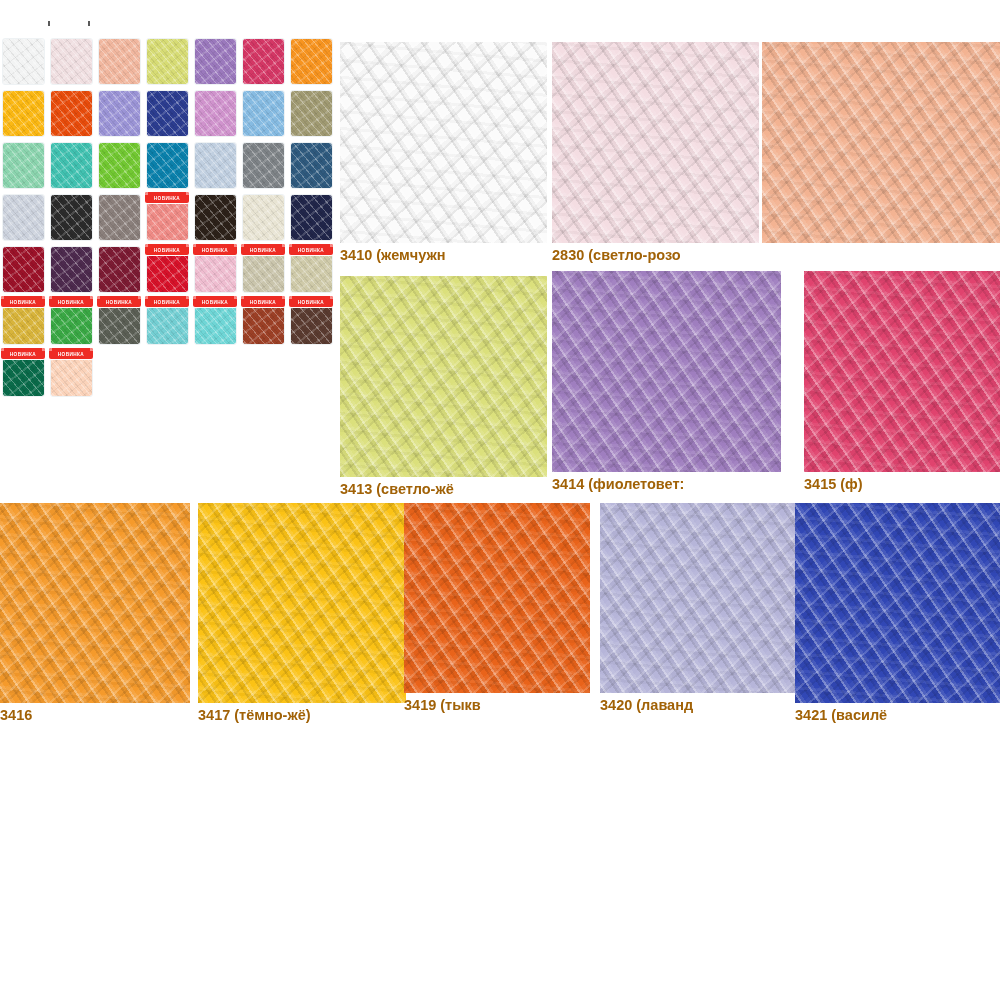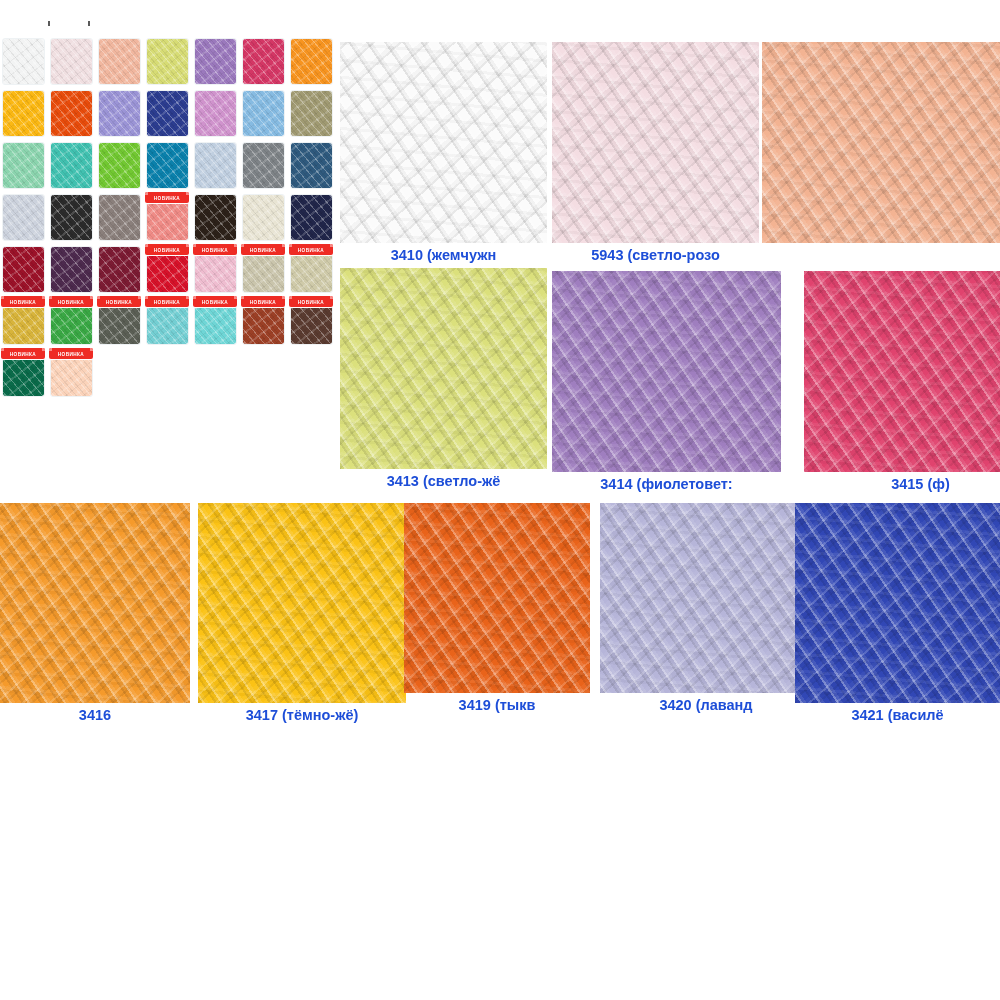--- a/index.html
+++ b/index.html
@@ -171,22 +171,22 @@
       rgba(255,255,255,0.10) 3px,
       rgba(0,0,0,0.00) 3px,
       rgba(0,0,0,0.00) 14px,
       rgba(0,0,0,0.05) 14px,
       rgba(0,0,0,0.05) 17px);
     opacity: .6;
   }
   .tile-caption {
     font-size: 14.5px;
     font-weight: bold;
-    color: #1d4ed8;
-    text-align: center;
+    color: #a16207;
+    text-align: left;
     white-space: nowrap;
     overflow: hidden;
     line-height: 22px;
     padding-top: 1px;
   }
 </style>
 </head>
 <body>
 
 <div id="crop-marks">
@@ -573,32 +573,32 @@
       <div class="tile-caption">3410 (жемчужн</div>
     </div>
     <div class="tile" style="left: 552px; top: 42px; width: 207px;">
       <div class="tile-img" style="height: 201px; background: rgb(244, 221, 226);">
         <div class="yarn-big">
           <div class="strand-a"></div>
           <div class="strand-b"></div>
           <div class="strand-c"></div>
         </div>
       </div>
-      <div class="tile-caption">5943 (светло-розо</div>
+      <div class="tile-caption">2830 (светло-розо</div>
     </div>
     <div class="tile" style="left: 762px; top: 42px; width: 238px;">
       <div class="tile-img" style="height: 201px; background: rgb(243, 179, 146);">
         <div class="yarn-big">
           <div class="strand-a"></div>
           <div class="strand-b"></div>
           <div class="strand-c"></div>
         </div>
       </div>
     </div>
-    <div class="tile" style="left: 340px; top: 268px; width: 207px;">
+    <div class="tile" style="left: 340px; top: 276px; width: 207px;">
       <div class="tile-img" style="height: 201px; background: rgb(219, 224, 124);">
         <div class="yarn-big">
           <div class="strand-a"></div>
           <div class="strand-b"></div>
           <div class="strand-c"></div>
         </div>
       </div>
       <div class="tile-caption">3413 (светло-жё</div>
     </div>
     <div class="tile" style="left: 552px; top: 271px; width: 229px;">

